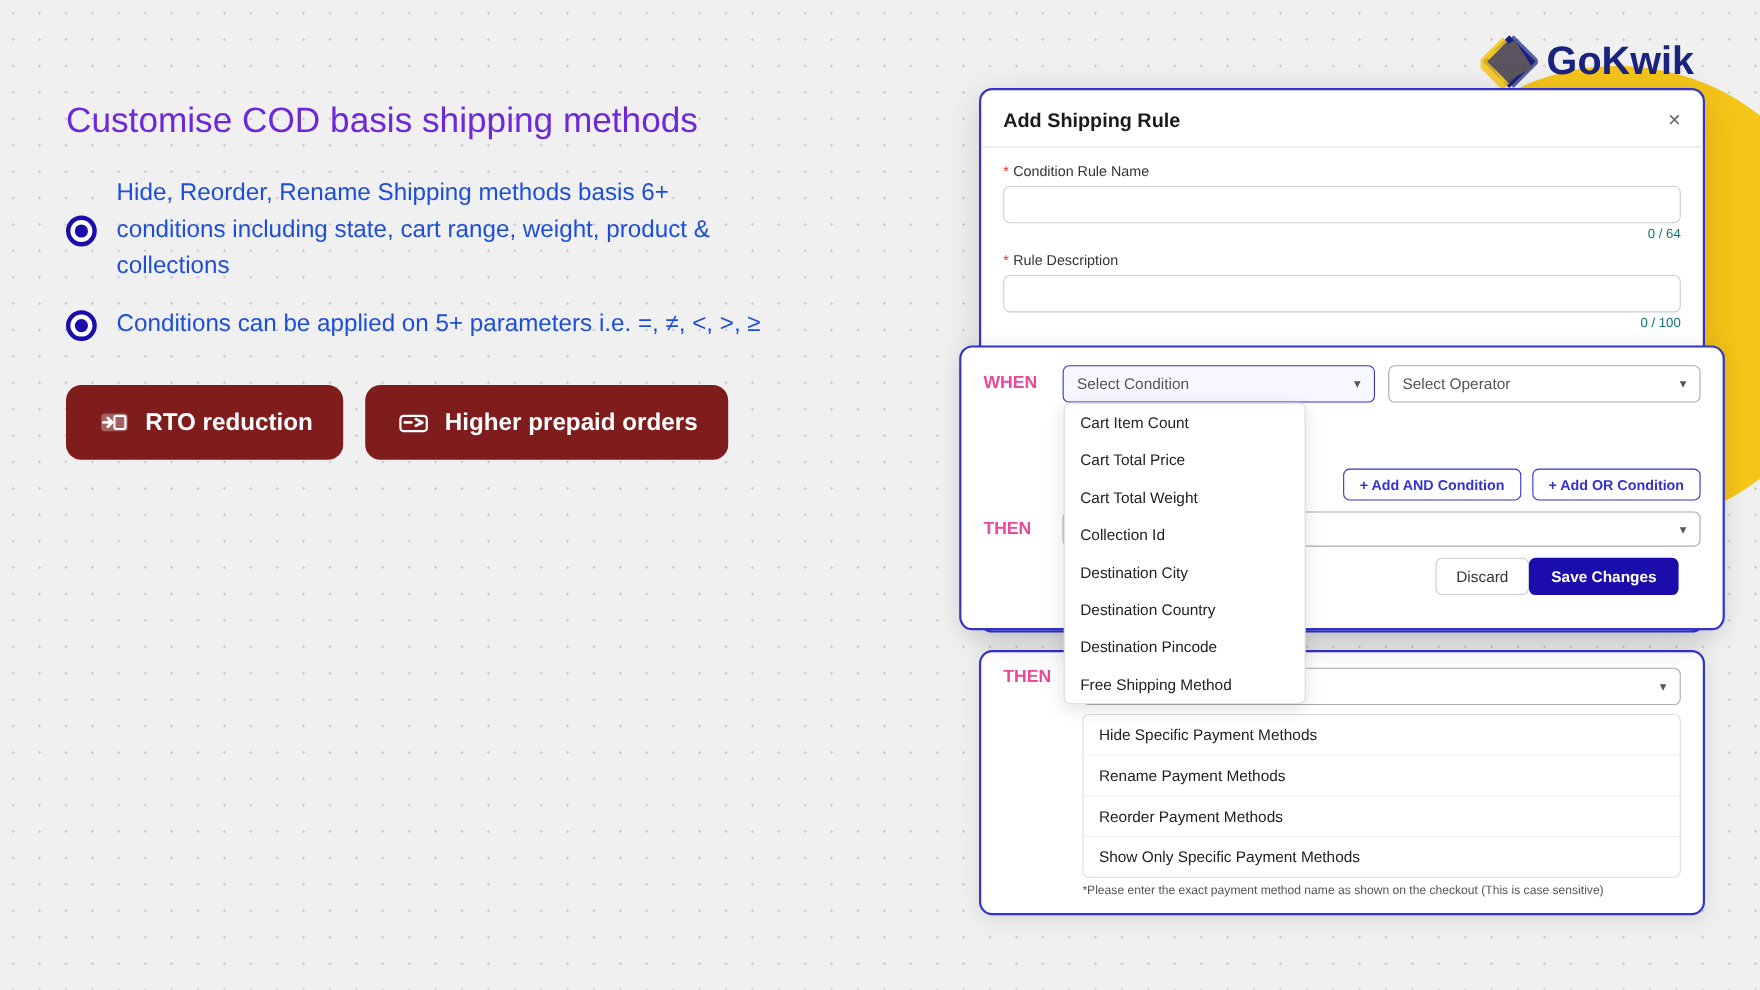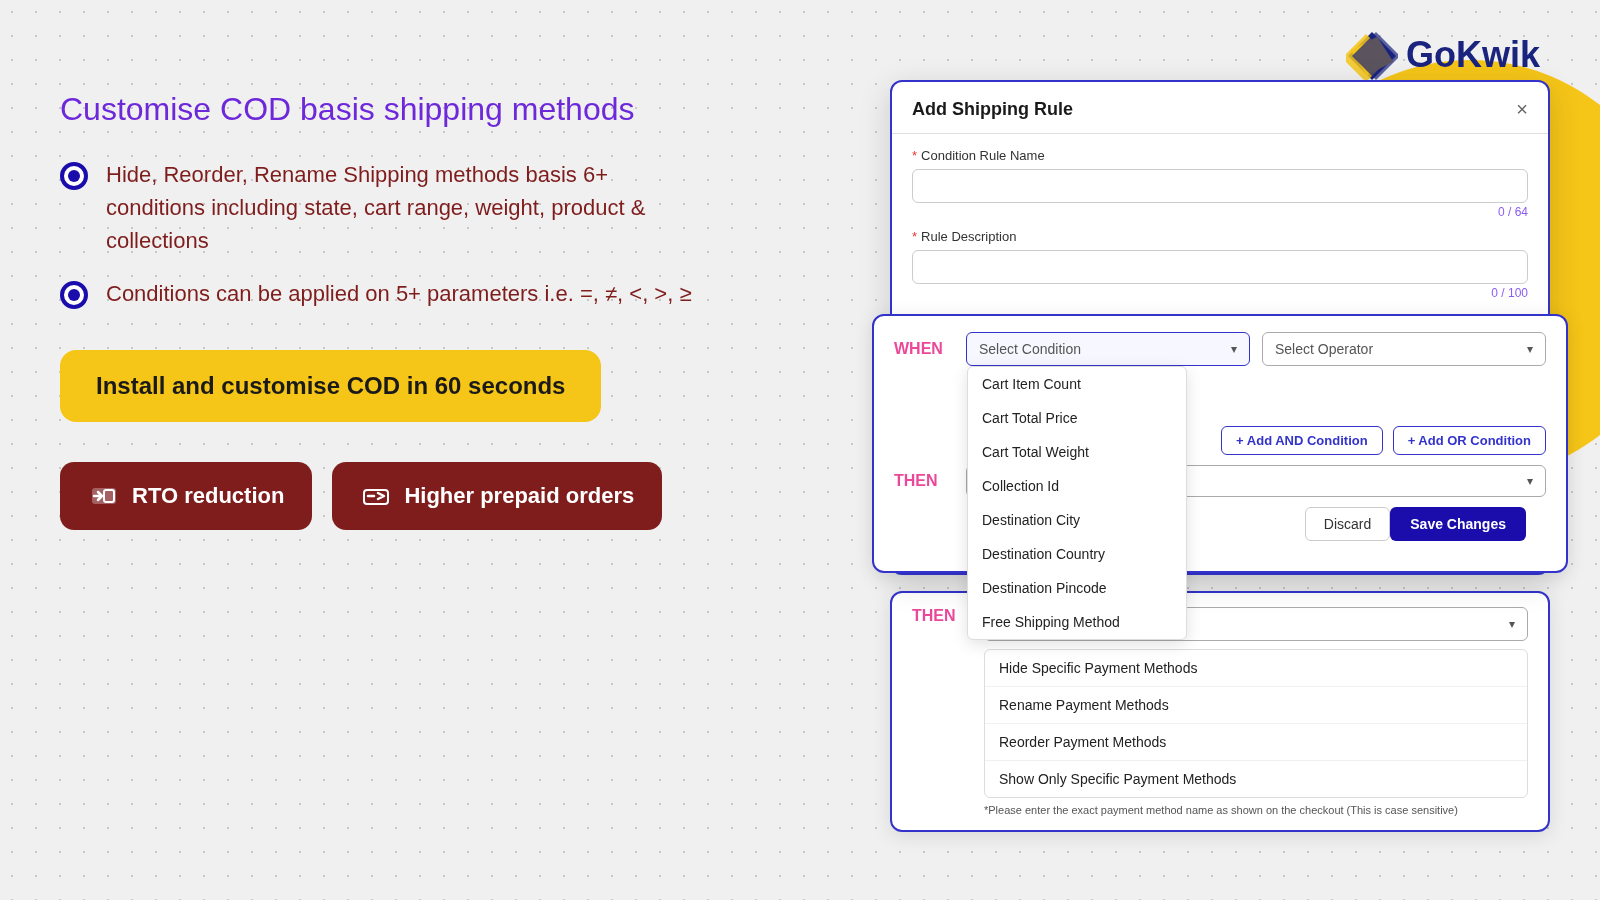--- a/index.html
+++ b/index.html
@@ -61,25 +61,25 @@
       color: #6d28d9;
       line-height: 1.2;
       margin-bottom: 30px;
     }
     .bullet-list {
       list-style: none;
       margin-bottom: 40px;
     }
     .bullet-item {
       display: flex;
-      align-items: flex-start;
+      align-items: center;
       gap: 18px;
       margin-bottom: 20px;
       font-size: 22px;
-      color: #7f1d1d;
+      color: #1d4ed8;
       line-height: 1.5;
     }
     .bullet-dot {
       width: 28px;
       height: 28px;
       min-width: 28px;
       border-radius: 50%;
       border: 4px solid #1a0dab;
       background: #fff;
       position: relative;
@@ -182,21 +182,21 @@
       width: 100%;
       border: 1px solid #ccc;
       border-radius: 6px;
       padding: 8px 10px;
       font-size: 14px;
       outline: none;
     }
     .char-count {
       text-align: right;
       font-size: 12px;
-      color: #8b5cf6;
+      color: #0f766e;
       margin-top: 2px;
     }
     .condition-row {
       display: flex;
       align-items: center;
       gap: 12px;
       margin-bottom: 10px;
     }
     .condition-label {
       font-size: 16px;
@@ -374,21 +374,20 @@
     <li class="bullet-item">
       <span class="bullet-dot"></span>
       <span>Hide, Reorder, Rename Shipping methods basis 6+ conditions including state, cart range, weight, product &amp; collections</span>
     </li>
     <li class="bullet-item">
       <span class="bullet-dot"></span>
       <span>Conditions can be applied on 5+ parameters i.e. =, ≠, &lt;, &gt;, ≥</span>
     </li>
   </ul>
 
-  <button class="install-btn">Install and customise COD in 60 seconds</button>
 
   <div class="action-btns">
     <button class="action-btn">
       <span class="action-btn-icon">
         <svg width="28" height="28" viewBox="0 0 28 28" fill="none">
           <rect x="2" y="6" width="24" height="16" rx="3" fill="white" opacity="0.3"></rect>
           <path d="M4 14 h8 M8 10 l4 4 -4 4" stroke="white" stroke-width="2.5" stroke-linecap="round" stroke-linejoin="round"></path>
           <rect x="14" y="8" width="10" height="12" rx="2" stroke="white" stroke-width="2"></rect>
         </svg>
       </span>

